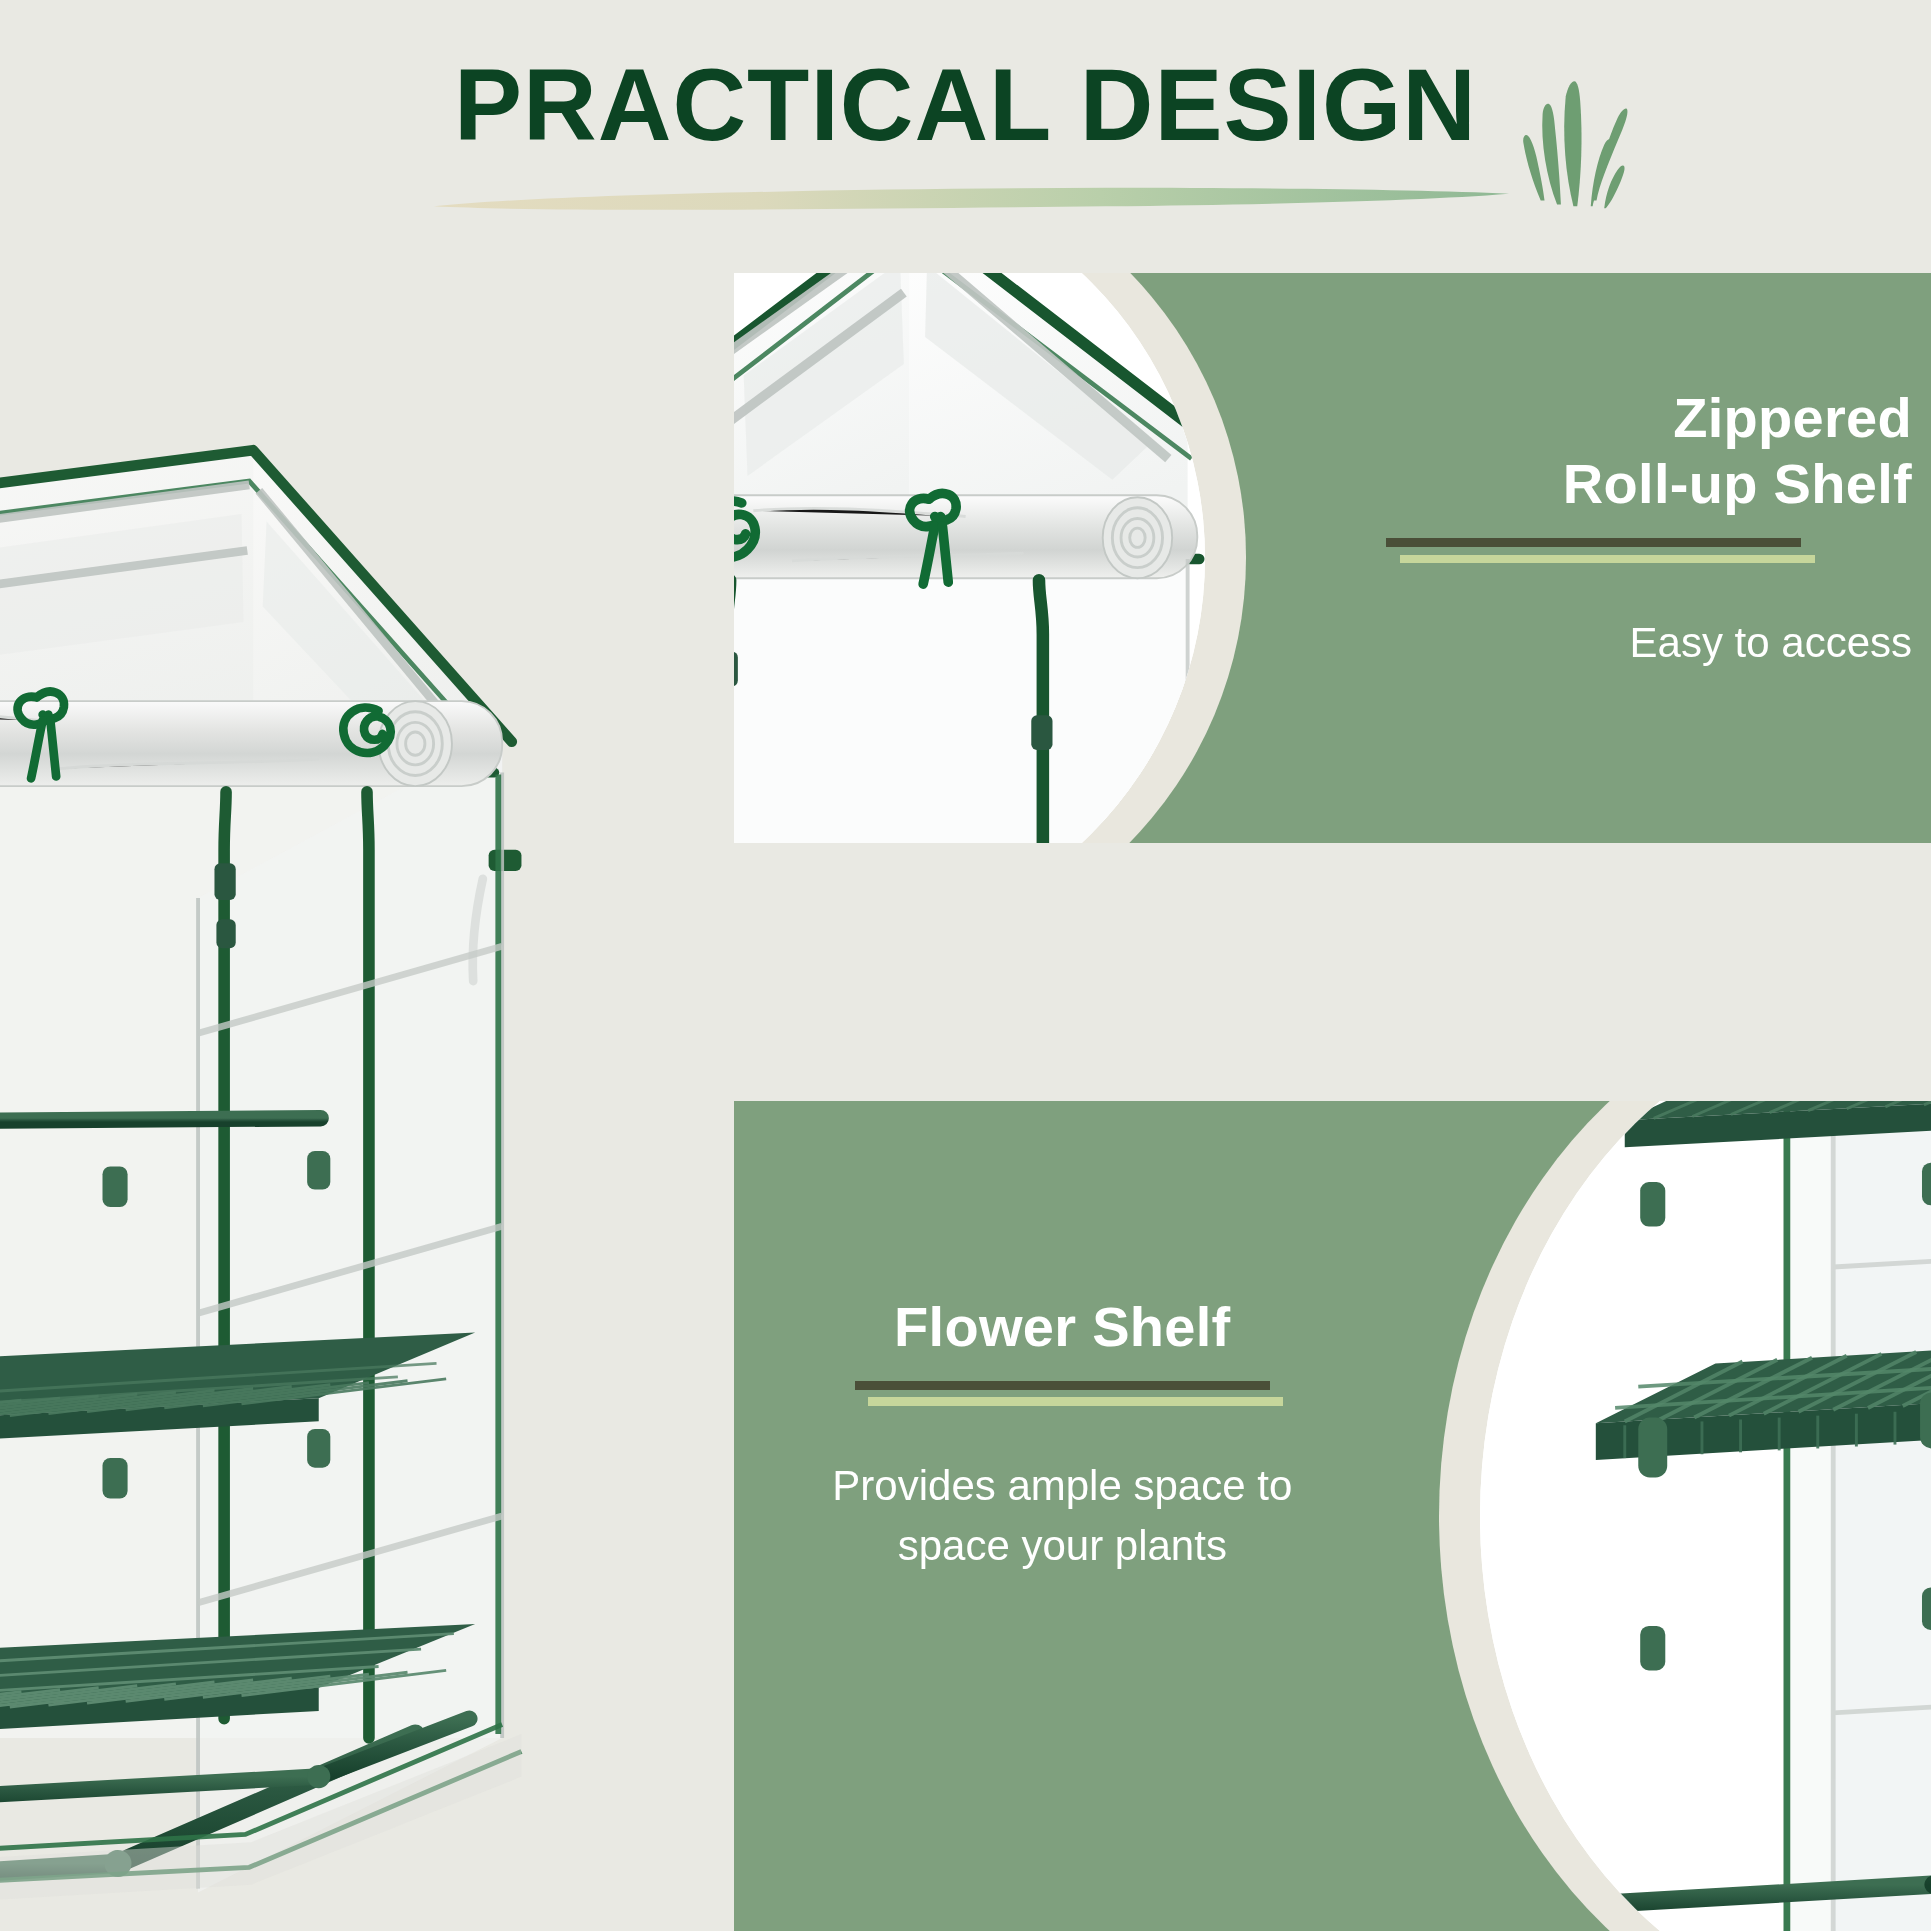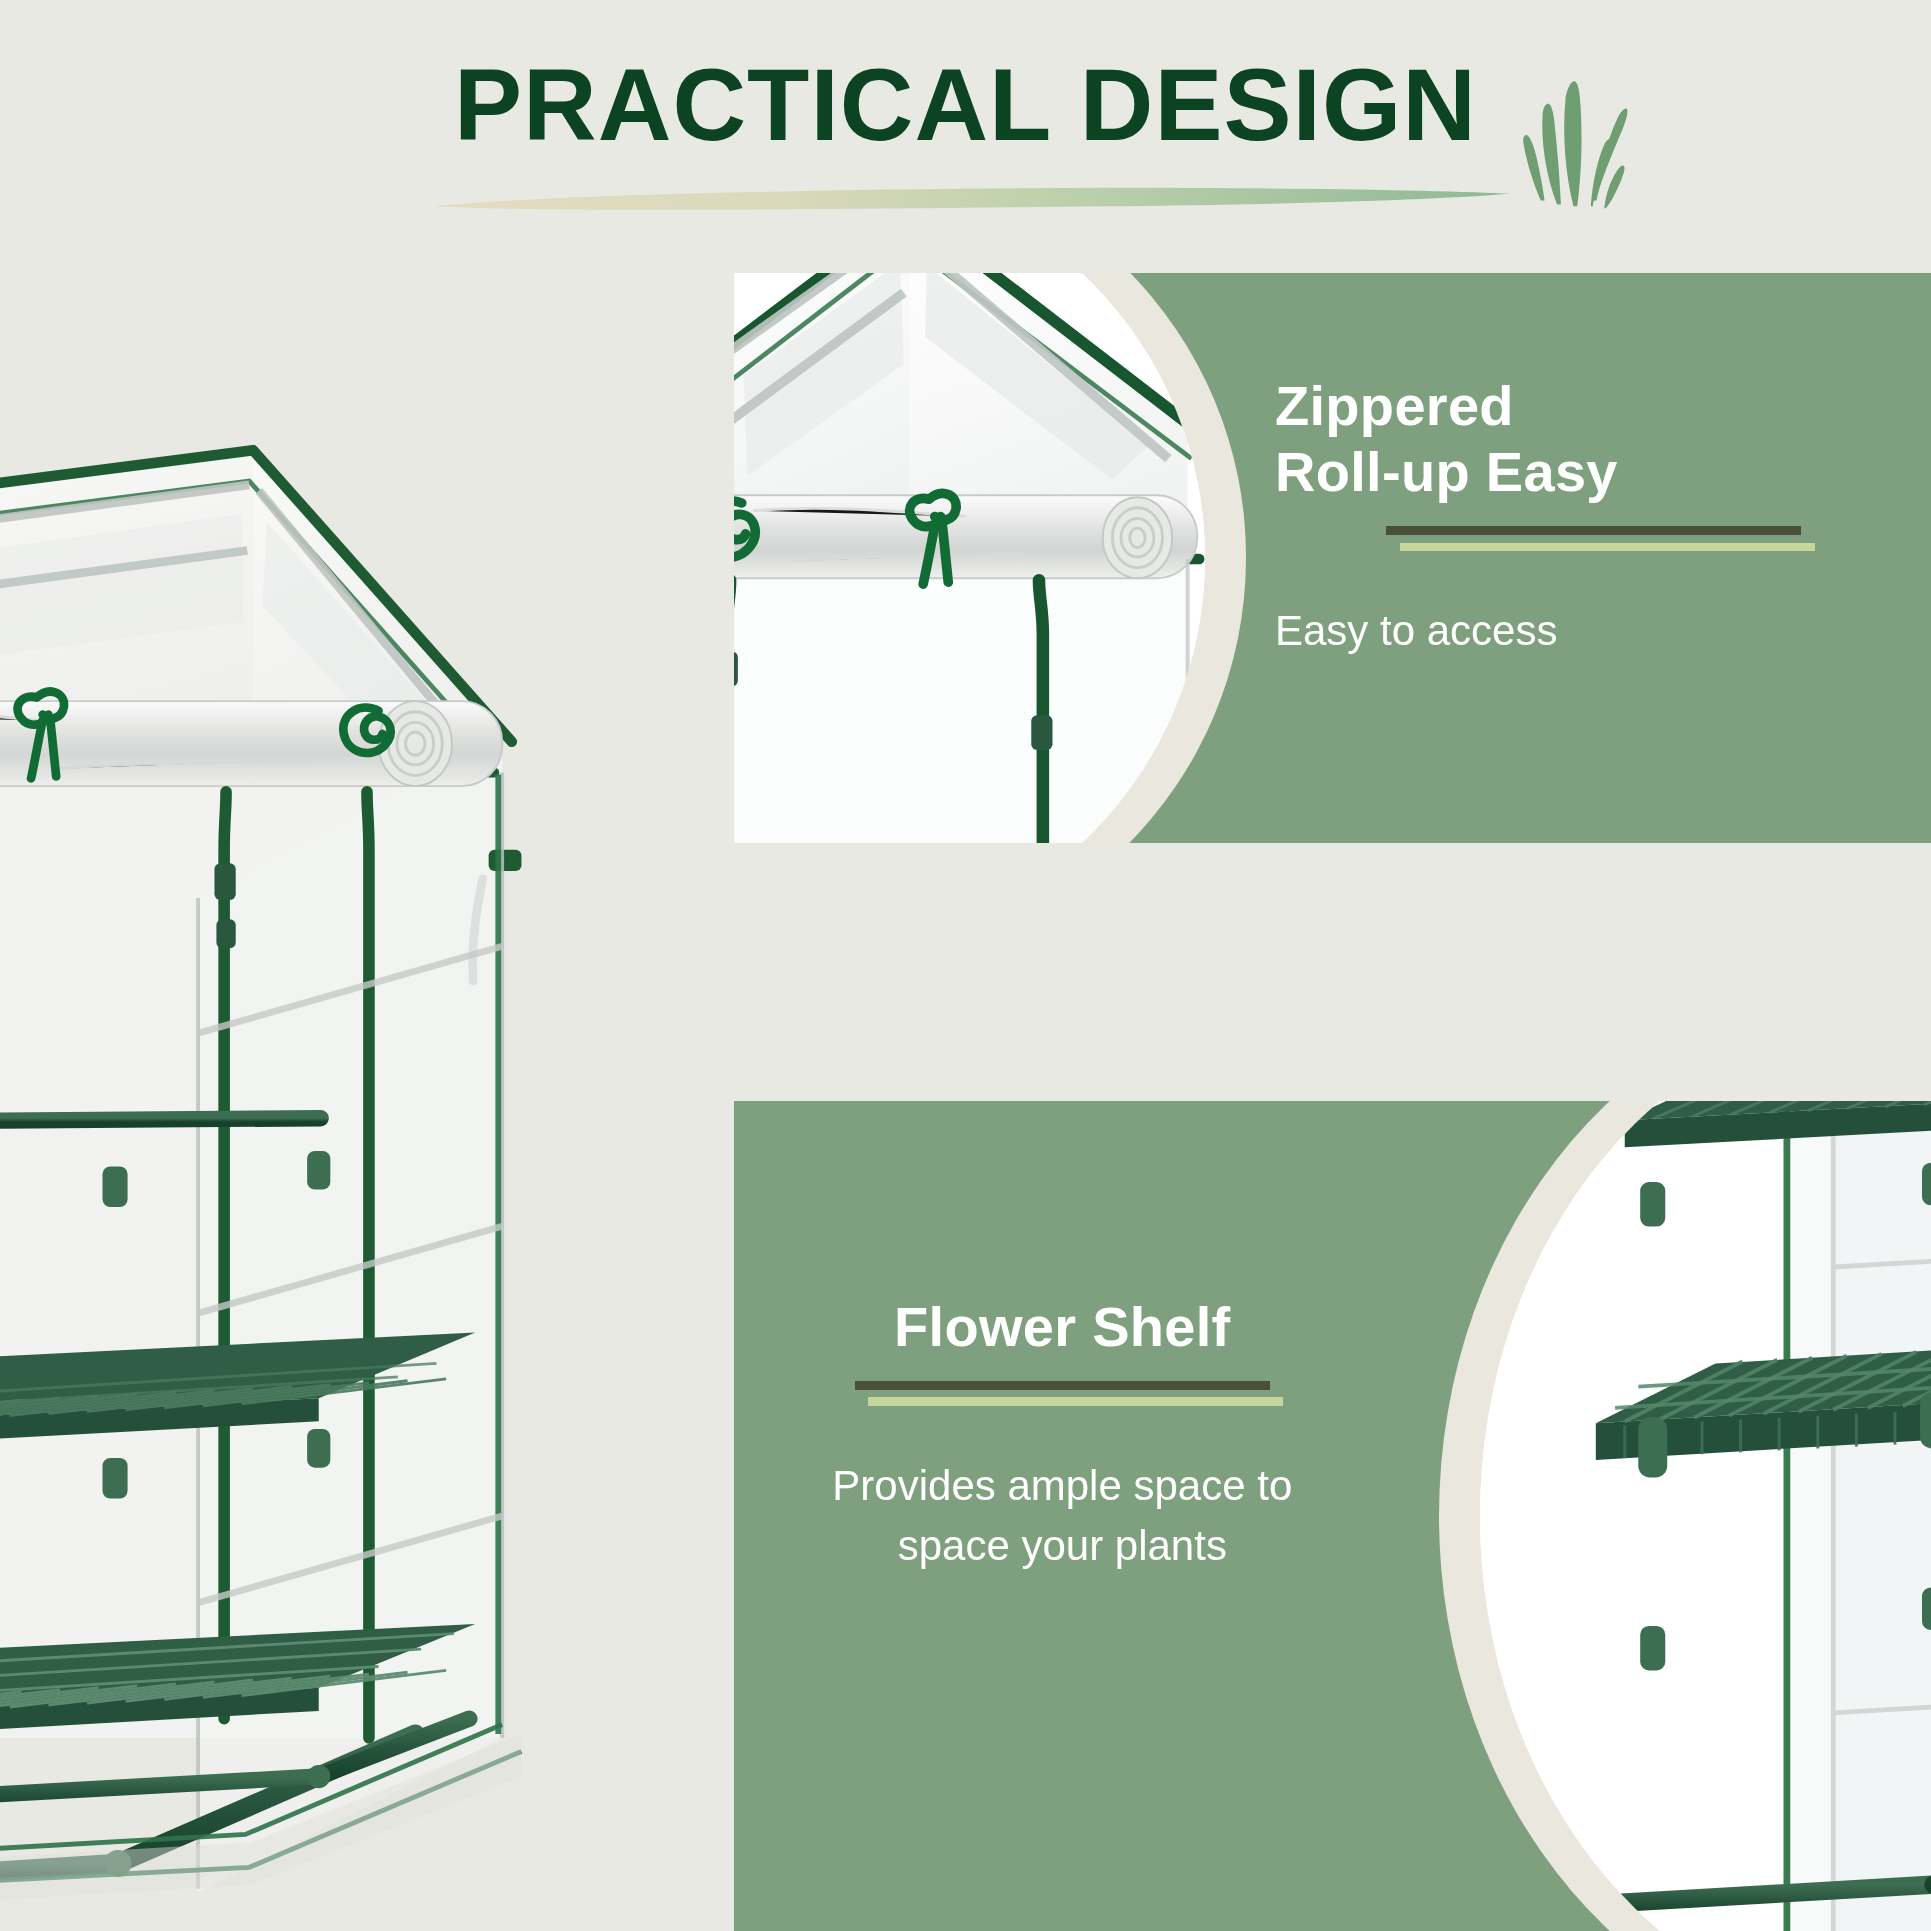--- a/index.html
+++ b/index.html
@@ -62,21 +62,21 @@
     border-bottom-left-radius:454px 531px;
   }
   .panel-bottom .well-photo {
     right:0px; top:-93px; width:635px; height:1016px;
     border-top-left-radius:425px 508px;
     border-bottom-left-radius:425px 508px;
   }
 
   
   .ptext { position:absolute; }
-  .panel-top .ptext { left:541px; top:100px; width:637px; text-align:left; }
+  .panel-top .ptext { left:541px; top:112px; width:637px; text-align:right; }
   .panel-bottom .ptext { left:19.3px; top:193px; width:618px; text-align:center; }
 
   .p-head {
     font-size:56px; font-weight:bold; color:#FFFFFF;
     line-height:1.18; letter-spacing:0.3px;
   }
   .p-head .l2 { display:block; }
 
   .rule { position:relative; height:25px; margin:21px 0 0 0; }
   .rule .dark {
@@ -428,21 +428,21 @@
 
         <g stroke="#C3C8C5" stroke-width="4" opacity="0.8" fill="none">
           <path d="M470,404 L470,806"></path>
         </g>
       </svg>
     </div>
 
     <div class="ptext">
       <div class="p-head">
         <span>Zippered</span>
-        <span class="l2">Roll-up Easy</span>
+        <span class="l2">Roll-up Shelf</span>
       </div>
       <div class="rule">
         <div class="dark"></div>
         <div class="light"></div>
       </div>
       <div class="p-sub">Easy to access</div>
     </div>
   </div>
 
   <div class="panel panel-bottom">

